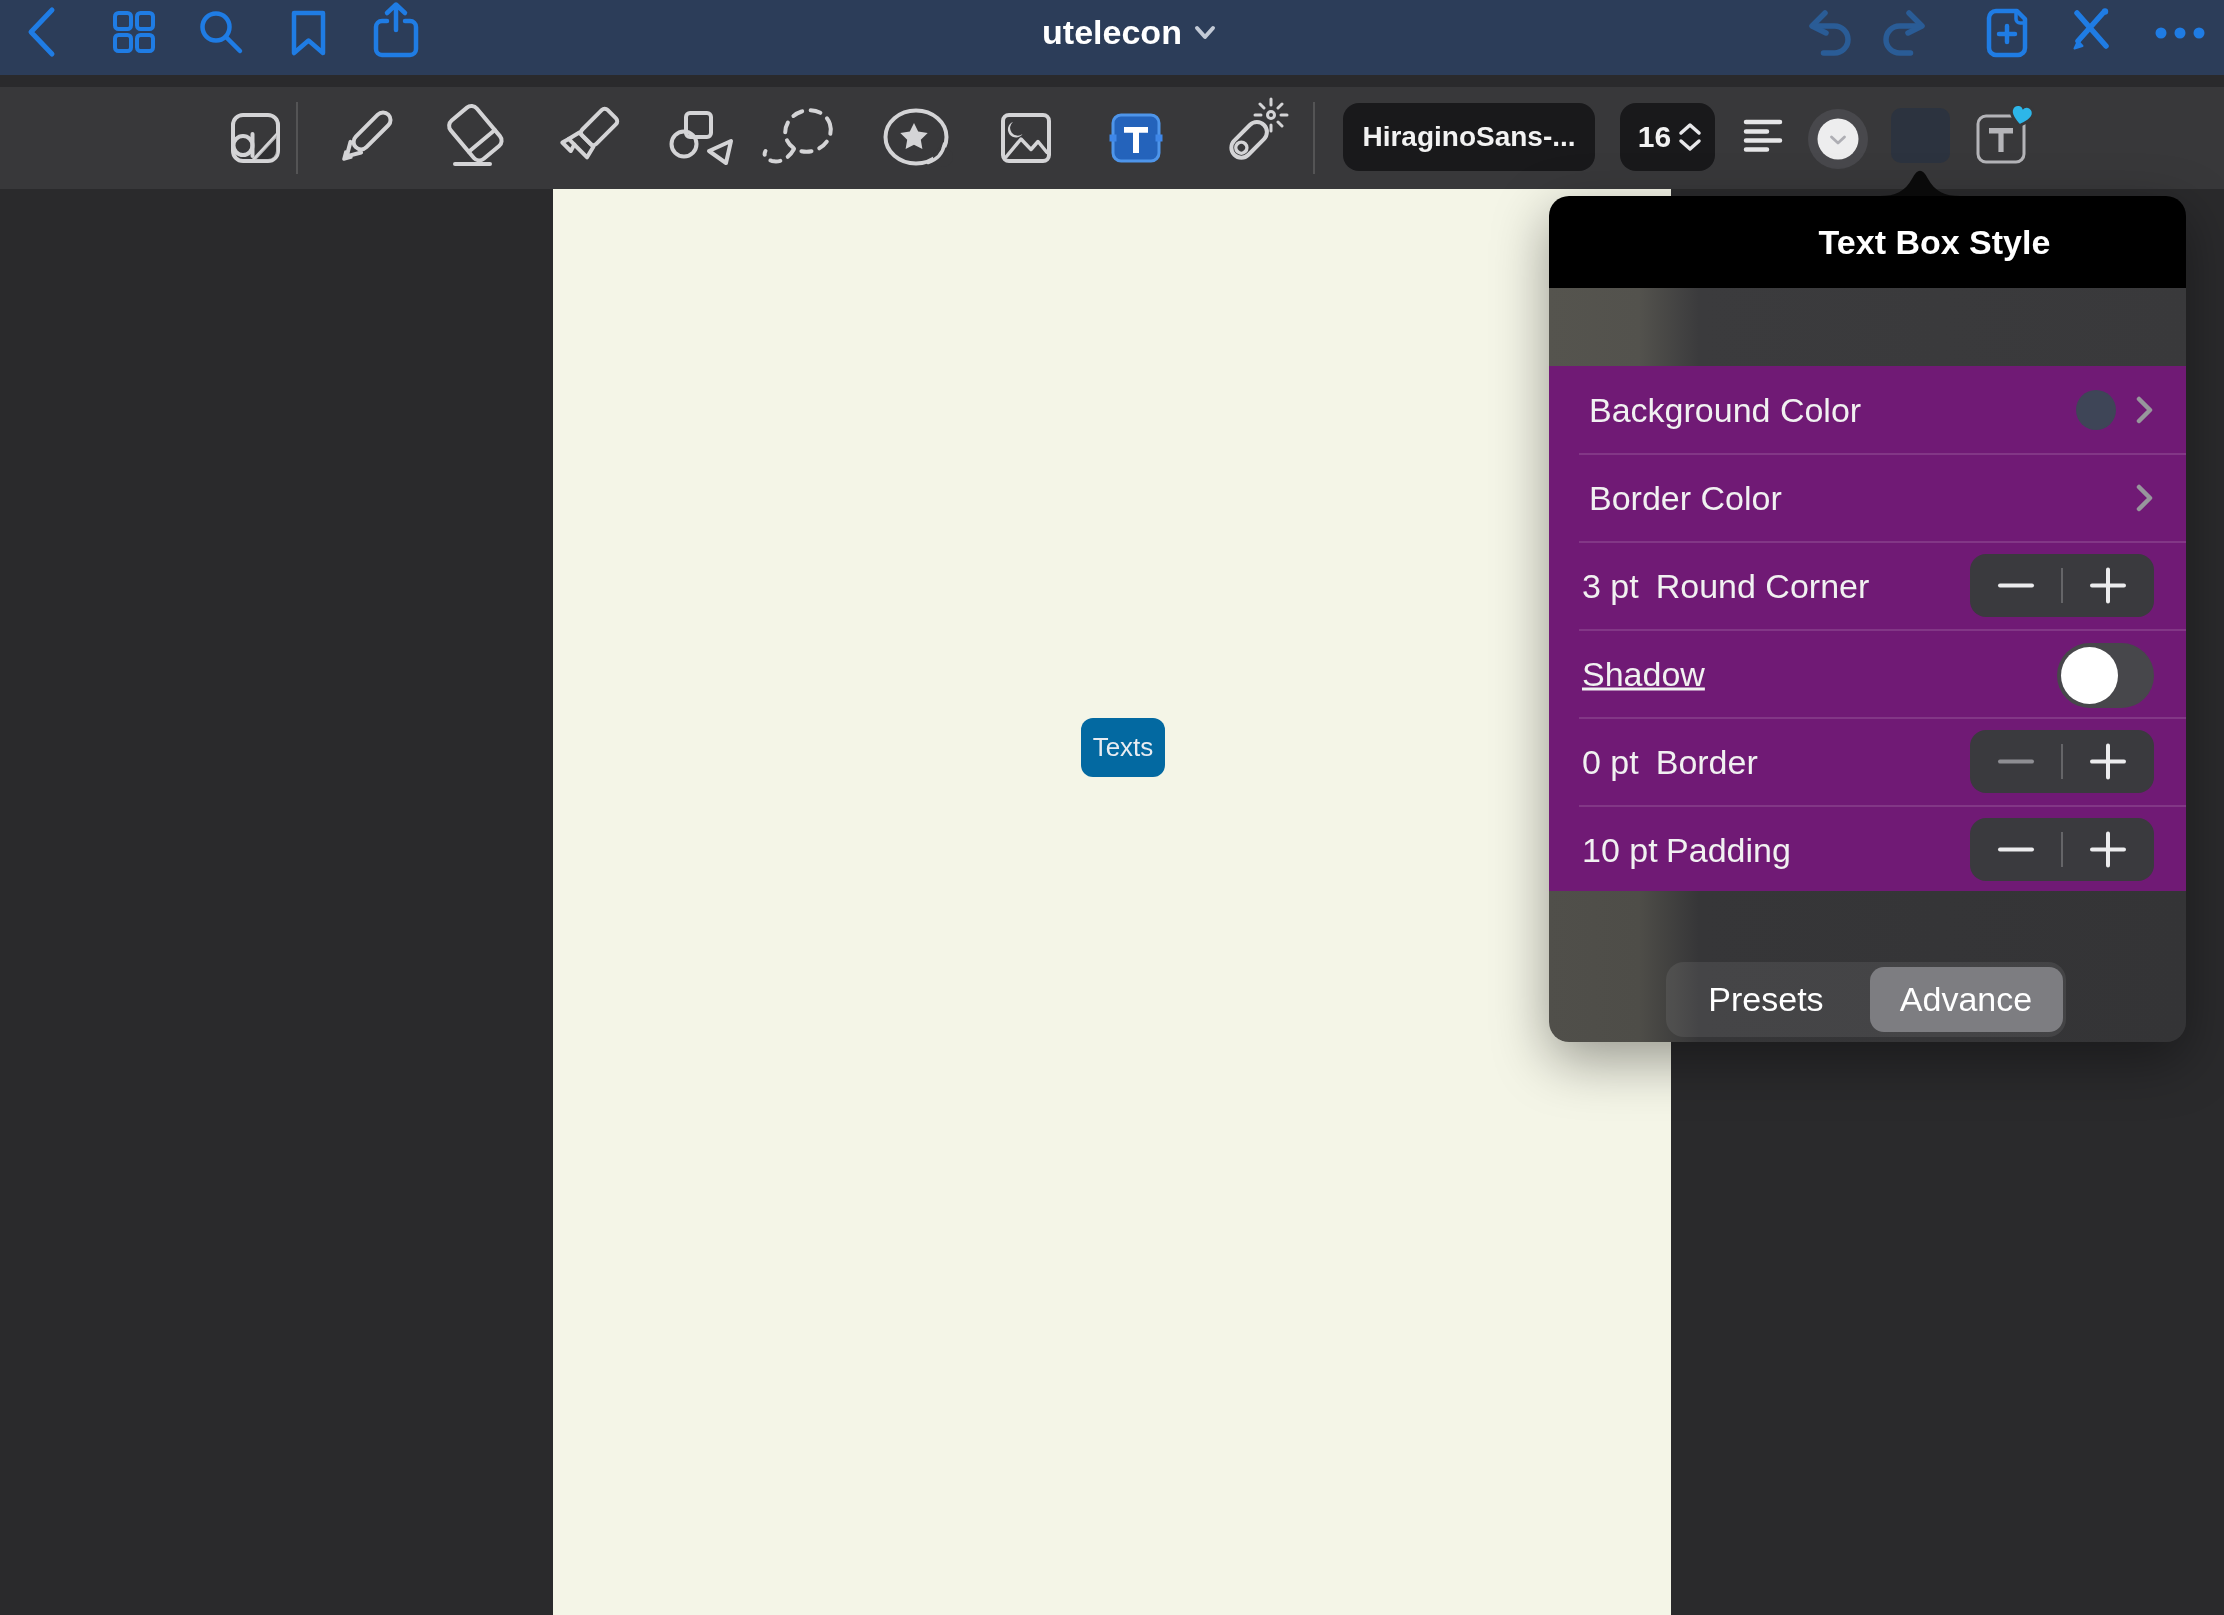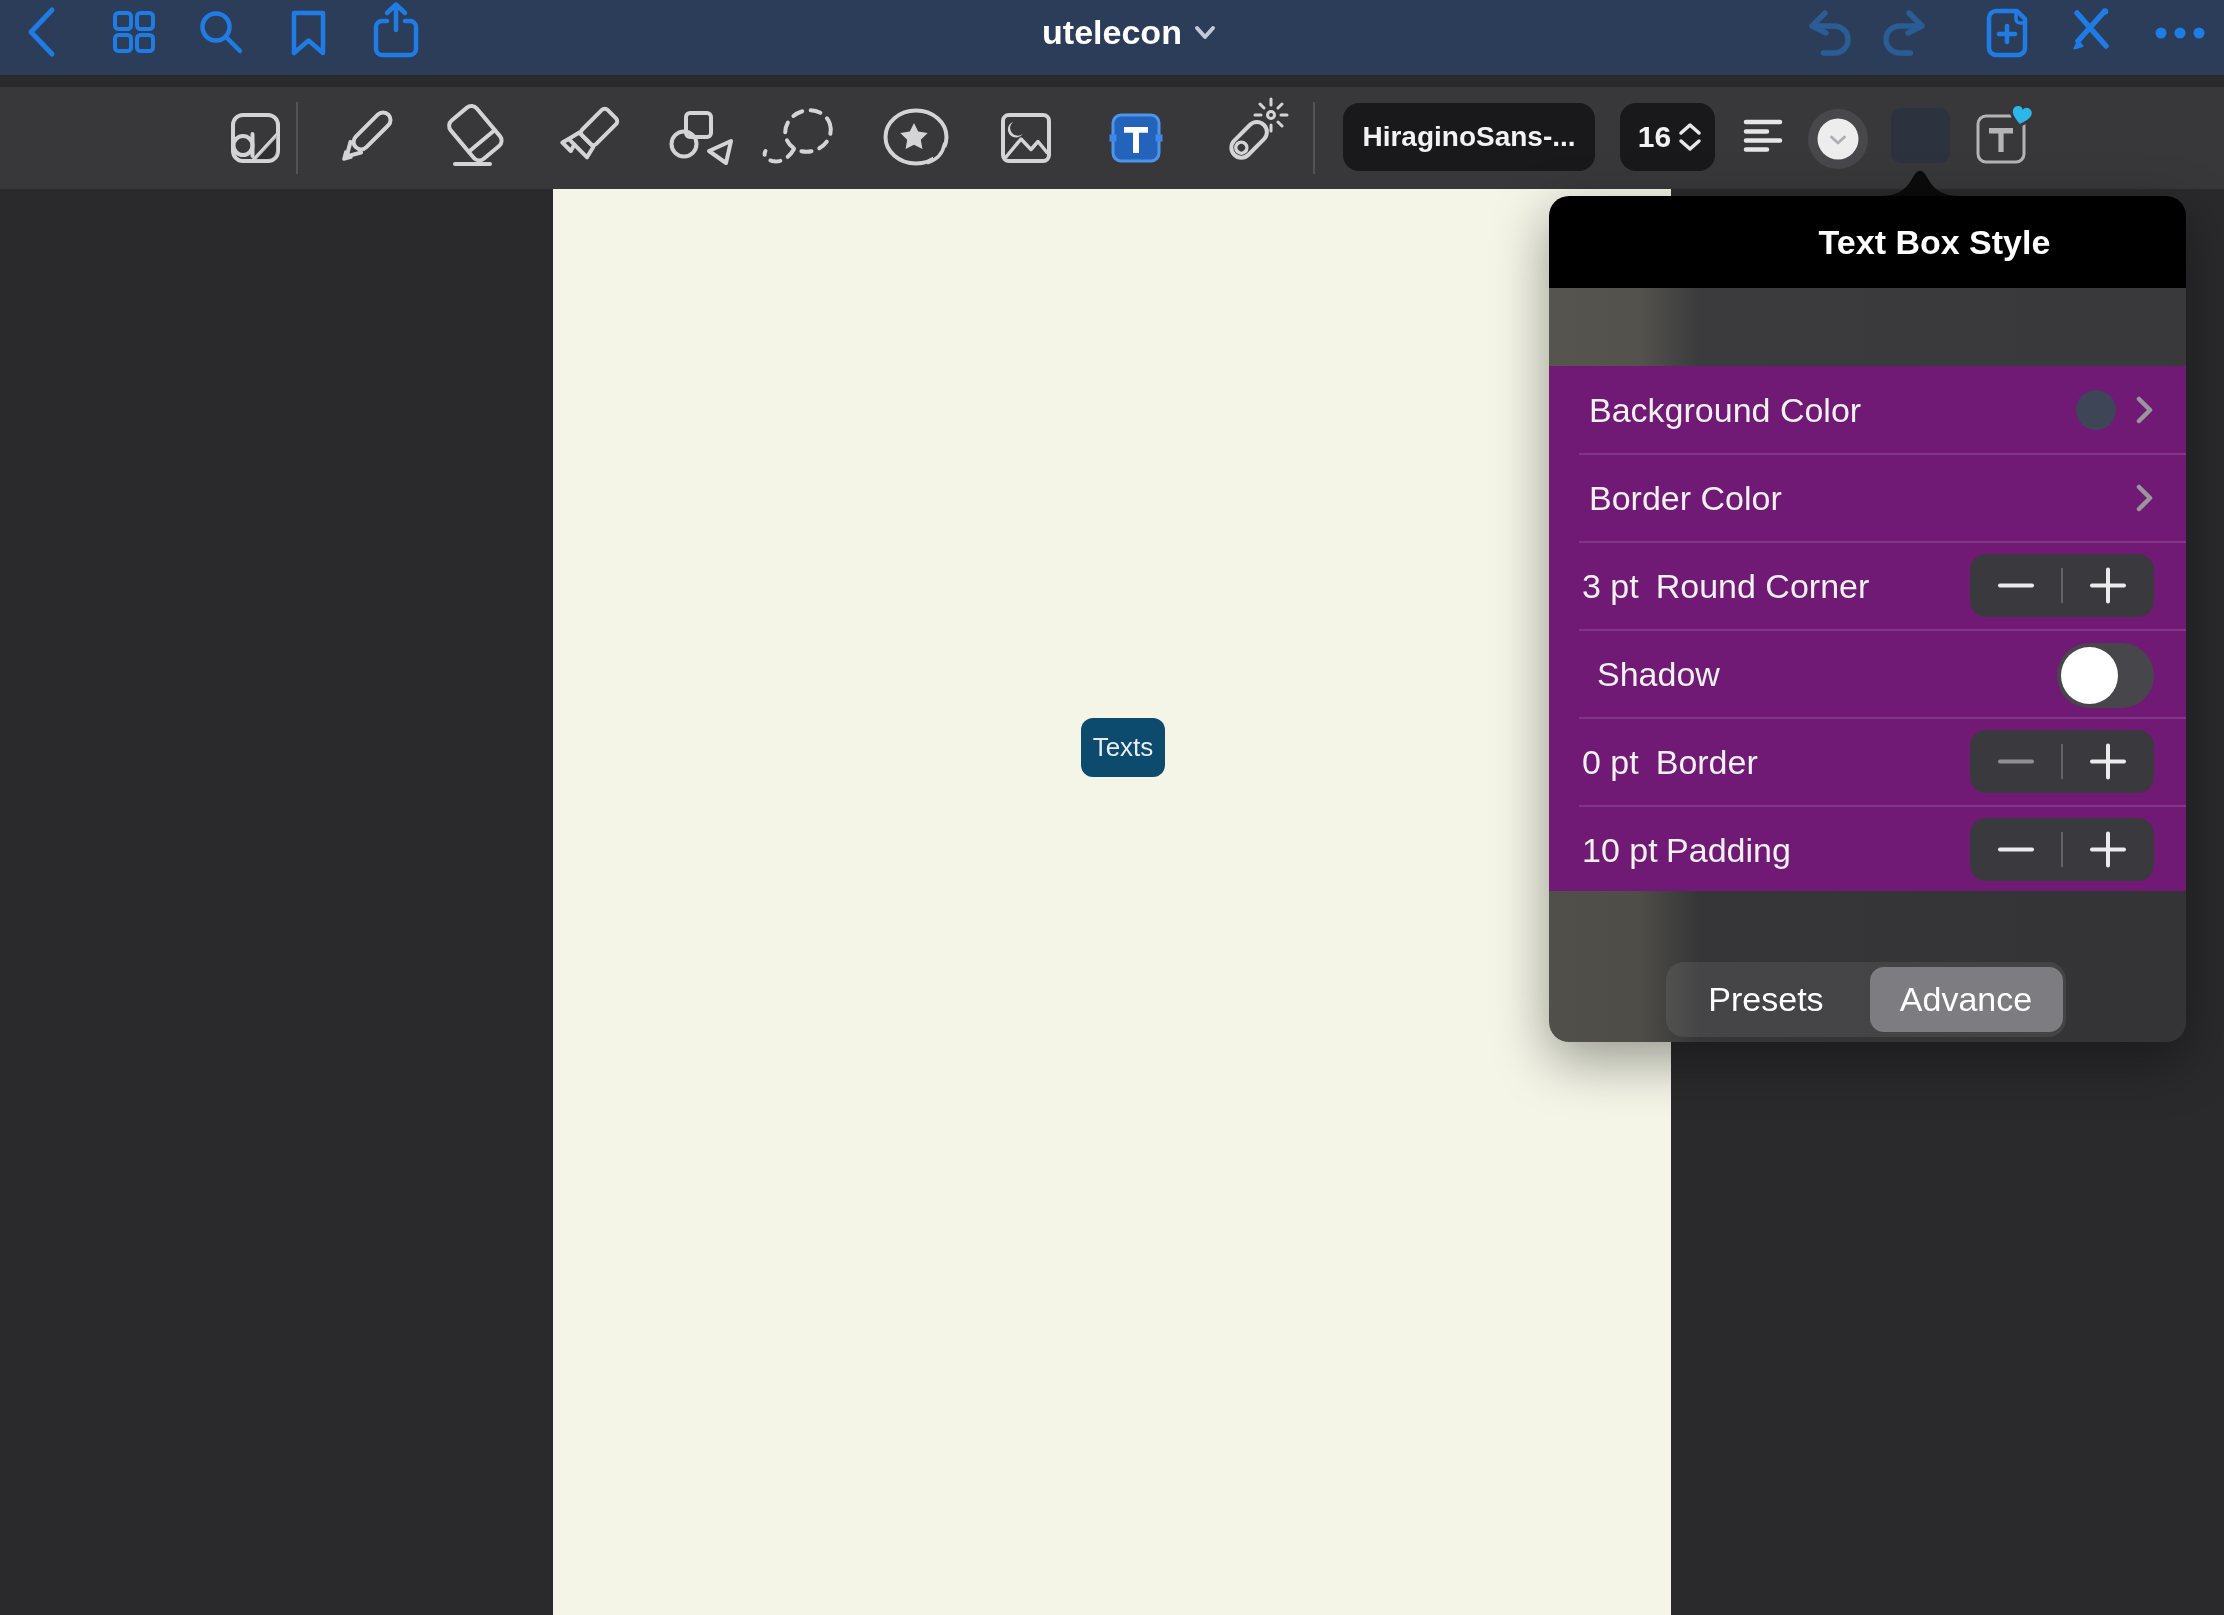--- a/index.html
+++ b/index.html
@@ -14,21 +14,21 @@
   
   #toolbar { position:absolute; left:0; top:87px; width:2224px; height:102px; background:#38383a; }
   .tdiv { position:absolute; top:15px; width:2px; height:72px; background:rgba(255,255,255,0.14); }
 
   .pill { position:absolute; top:16px; height:68px; background:#19191b; border-radius:16px;
           color:#f2f2f2; font-weight:bold; font-size:30px; display:flex; align-items:center; justify-content:center; }
 
   
   #canvas { position:absolute; left:0; top:177px; width:2224px; height:1438px; background:#2a2a2c; }
   #paper { position:absolute; left:553px; top:0px; width:1118px; height:1438px; background:#f4f5e7; }
-  #textsbox { position:absolute; left:528px; top:541px; width:84px; height:59px; background:#0c4a6e;
+  #textsbox { position:absolute; left:528px; top:541px; width:84px; height:59px; background:#0369a1;
     border-radius:12px; color:#e9ecf1; font-size:26px; display:flex; align-items:center; justify-content:center; }
 
   
   #popup { position:absolute; left:1549px; top:196px; width:637px; height:846px; border-radius:20px;
      overflow:hidden; box-shadow:0 18px 55px rgba(0,0,0,0.38); }
   #pophead { position:absolute; left:0; top:0; width:771px; height:92px; background:#000;
      color:#fff; font-size:34px; font-weight:bold; display:flex; align-items:center; justify-content:center; }
   #popspacer { position:absolute; left:0; top:92px; width:637px; height:78px;
      background:linear-gradient(to right, #55544e 0px, #53524d 90px, #3b3b3d 150px, #39393b 637px); }
   #poprows { position:absolute; left:0; top:170px; width:637px; height:525px; background:#701a75; }
@@ -224,21 +224,21 @@
         <div class="stepper" style="top:12px;">
           <div class="stepdiv"></div>
           <svg class="abs" style="left:0;top:0;" width="184" height="63" viewBox="0 0 184 63">
             <path d="M30,31.5 h32" stroke="#ececee" stroke-width="4" stroke-linecap="round"></path>
             <path d="M122,31.5 h32 M138,15.5 v32" stroke="#ececee" stroke-width="4" stroke-linecap="round"></path>
           </svg>
         </div>
       </div>
       <div class="pdiv" style="top:263px;"></div>
       <div class="prow" style="top:264px;">
-        <span class="rowlab" style="left:48px;">Shadow</span>
+        <span class="rowlab" style="left:33px;text-decoration:underline;">Shadow</span>
         <div id="toggle">
             <div id="knob"></div>
           </div>
       </div>
       <div class="pdiv" style="top:351px;"></div>
       <div class="prow" style="top:352px;border-radius:31px;">
         <span class="rowval">0 pt  Border</span>
         <div class="stepper" style="top:12px;">
           <div class="stepdiv"></div>
           <svg class="abs" style="left:0;top:0;" width="184" height="63" viewBox="0 0 184 63">

